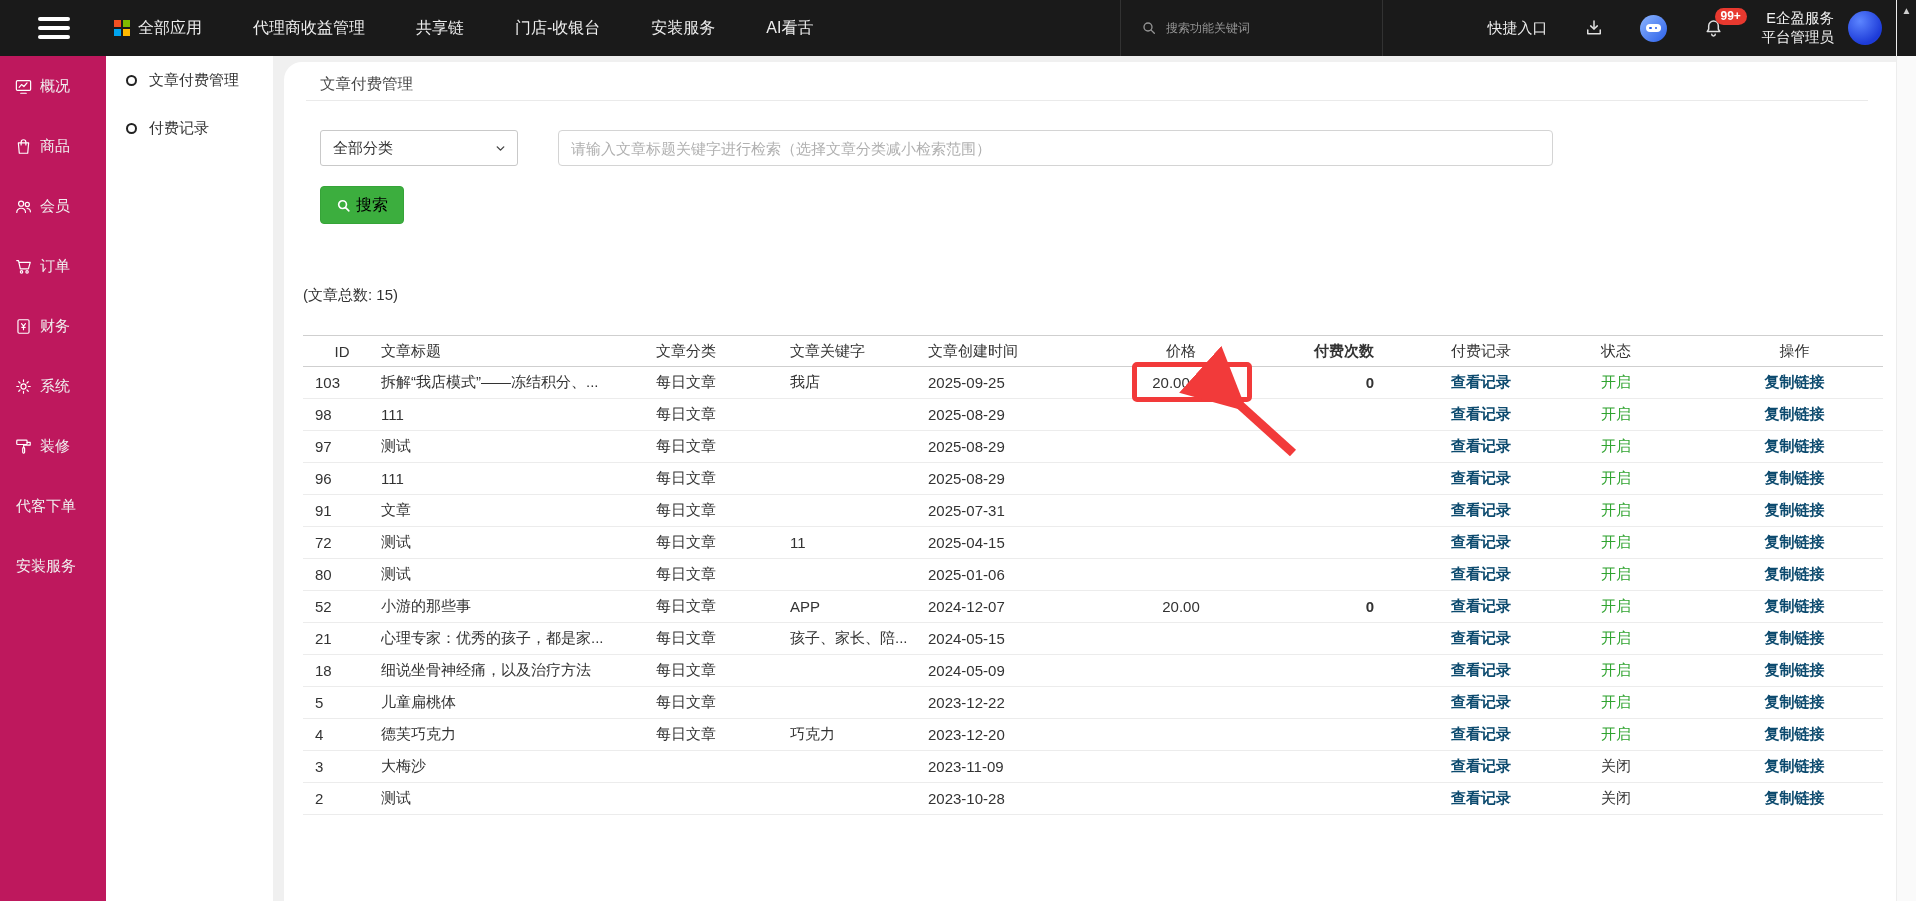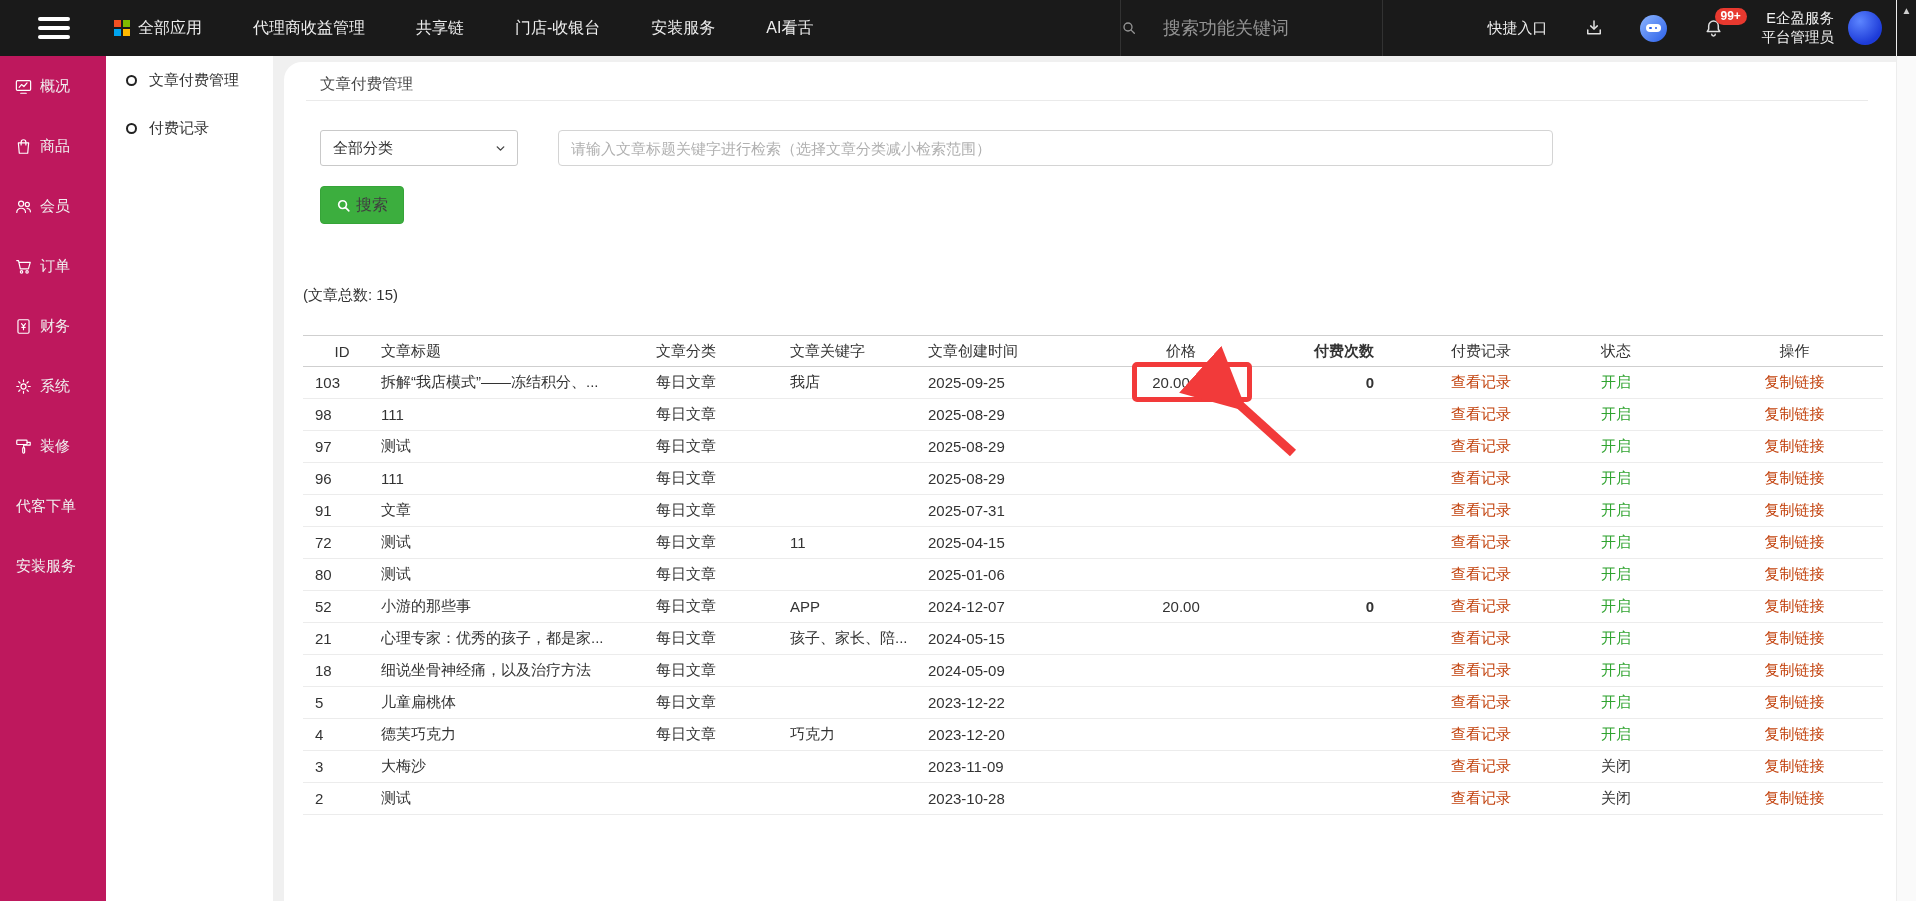--- a/index.html
+++ b/index.html
@@ -8,21 +8,21 @@
 
   
   .topbar { position:absolute; left:0; top:0; width:1896px; height:56px; background:#1a1a1a; color:#ededed; display:flex; align-items:center; }
   .hamburger { margin-left:38px; width:32px; cursor:pointer; }
   .hamburger span { display:block; width:32px; height:4px; background:#fff; border-radius:2px; margin:5px 0; }
   .topnav { display:flex; align-items:center; margin-left:44px; gap:51px; font-size:16px; white-space:nowrap; }
   .topnav-item { display:flex; align-items:center; gap:8px; cursor:pointer; }
   .apps-grid { display:grid; grid-template-columns:7px 7px; grid-template-rows:7px 7px; gap:2px; }
   .apps-grid i { display:block; }
   .apps-grid .q1{background:#f25022}.apps-grid .q2{background:#7fba00}.apps-grid .q3{background:#00a4ef}.apps-grid .q4{background:#ffb900}
-  .tb-search { position:absolute; left:1120px; top:0; width:263px; height:56px; border-left:1px solid #323232; border-right:1px solid #323232; display:flex; align-items:center; gap:26px; color:#949494; font-size:18px; cursor:text; }
+  .tb-search { position:absolute; left:1120px; top:0; width:263px; height:56px; border-left:1px solid #323232; border-right:1px solid #323232; display:flex; align-items:center; gap:9px; padding-left:20px; color:#949494; font-size:12px; cursor:text; }
   .tb-right { position:absolute; right:14px; top:0; height:56px; display:flex; align-items:center; gap:36px; }
   .quick { font-size:15px; cursor:pointer; }
   .tb-icon { display:flex; align-items:center; cursor:pointer; }
   .robot { width:27px; height:27px; border-radius:50%; background:linear-gradient(135deg,#8db6ff,#2a5fe8); display:flex; align-items:center; justify-content:center; cursor:pointer; }
   .robot .face { width:15px; height:8px; background:#fff; border-radius:4px; display:flex; align-items:center; justify-content:center; gap:3px; }
   .robot .face i { width:2.6px; height:2.6px; background:#2a5fe8; border-radius:50%; }
   .bellwrap { position:relative; cursor:pointer; display:flex; align-items:center; }
   .badge { position:absolute; left:12px; top:-10px; background:#e8392f; color:#fff; font-size:12px; font-weight:bold; padding:1.5px 6px; border-radius:10px; line-height:14px; }
   .account { text-align:right; font-size:14.5px; line-height:19px; color:#f2f2f2; cursor:pointer; margin-left:2px; }
   .avatar { width:34px; height:34px; border-radius:50%; background:radial-gradient(circle at 35% 30%,#5c85ff,#1d3bd8 70%); margin-left:-22px; cursor:pointer; flex:none; }
@@ -39,40 +39,40 @@
   .sub-item .ring { width:11px; height:11px; border:2.2px solid #222; border-radius:50%; flex:none; }
 
   
   .content { position:absolute; left:273px; top:56px; width:1623px; height:845px; background:#f0f0f0; }
   .panel { position:absolute; left:11px; top:6px; width:1612px; height:839px; background:#fff; border-top-left-radius:18px; }
   .breadcrumb { position:absolute; left:36px; top:12px; font-size:15.5px; color:#4a4a4a; }
   .panel-divider { position:absolute; left:22px; right:28px; top:38px; border-bottom:1px solid #eaeaea; }
   .select { position:absolute; left:36px; top:68px; width:198px; height:36px; border:1px solid #c9c9c9; border-radius:3px; background:#fff; display:flex; align-items:center; justify-content:space-between; padding:0 10px 0 12px; font-size:15px; color:#333; cursor:pointer; }
   .kw-input { position:absolute; left:274px; top:68px; width:995px; height:36px; border:1px solid #d4d4d4; border-radius:4px; padding:0 12px; font-size:15px; color:#333; font-family:inherit; }
   .kw-input::placeholder { color:#b0b0b0; }
-  .search-btn { position:absolute; left:36px; top:124px; width:84px; height:38px; background:#3cae3e; border:1px solid #36a438; border-radius:4px; color:#404040; font-size:16px; font-family:inherit; display:flex; align-items:center; justify-content:center; gap:5px; cursor:pointer; }
+  .search-btn { position:absolute; left:36px; top:124px; width:84px; height:38px; background:#3cae3e; border:1px solid #36a438; border-radius:4px; color:#000000; font-size:16px; font-family:inherit; display:flex; align-items:center; justify-content:center; gap:5px; cursor:pointer; }
   .summary { position:absolute; left:19px; top:224px; font-size:15px; color:#333; }
 
   
   .tablewrap { position:absolute; left:19px; top:273px; width:1580px; }
   table { border-collapse:collapse; table-layout:fixed; width:1580px; font-size:15px; color:#333; }
   thead tr { height:31px; border-top:1px solid #cfcfcf; border-bottom:1px solid #cfcfcf; }
   tbody tr { height:32px; border-bottom:1px solid #ececec; }
   th { font-weight:400; text-align:left; color:#333; }
   td { white-space:nowrap; overflow:hidden; }
   th:nth-child(1){text-align:center;}
   td:nth-child(1){padding-left:12px;}
   td:nth-child(2){padding-right:10px;}
   th:nth-child(6), td:nth-child(6){text-align:center;}
   td:nth-child(6){position:relative; overflow:visible;}
   th:nth-child(7), td:nth-child(7){text-align:right; padding-right:32px;font-weight:bold;}
   th:nth-child(8), td:nth-child(8){text-align:center;}
   th:nth-child(9), td:nth-child(9){padding-left:45px;}
   th:nth-child(10), td:nth-child(10){text-align:center;margin-top:40px;}
-  .lnk { color:#c2410c; cursor:pointer; }
+  .lnk { color:#0c4a6e; cursor:pointer;font-weight:bold; }
   .status-on { color:#2fa32f; }
   .status-off { color:#333; }
   .pencil { vertical-align:-2px; margin-left:6px; cursor:pointer; }
 
   
   .red-box { position:absolute; left:26px; top:-5px; width:120px; height:40px; border:5px solid #f23a3a; border-radius:5px; pointer-events:none; z-index:5; }
   .red-arrow { position:absolute; left:95px; top:8px; overflow:visible; pointer-events:none; z-index:5; }
 
   
   .rail { position:absolute; right:0; top:0; width:20px; height:901px; background:#fafafa; border-left:1px solid #ededed; }

